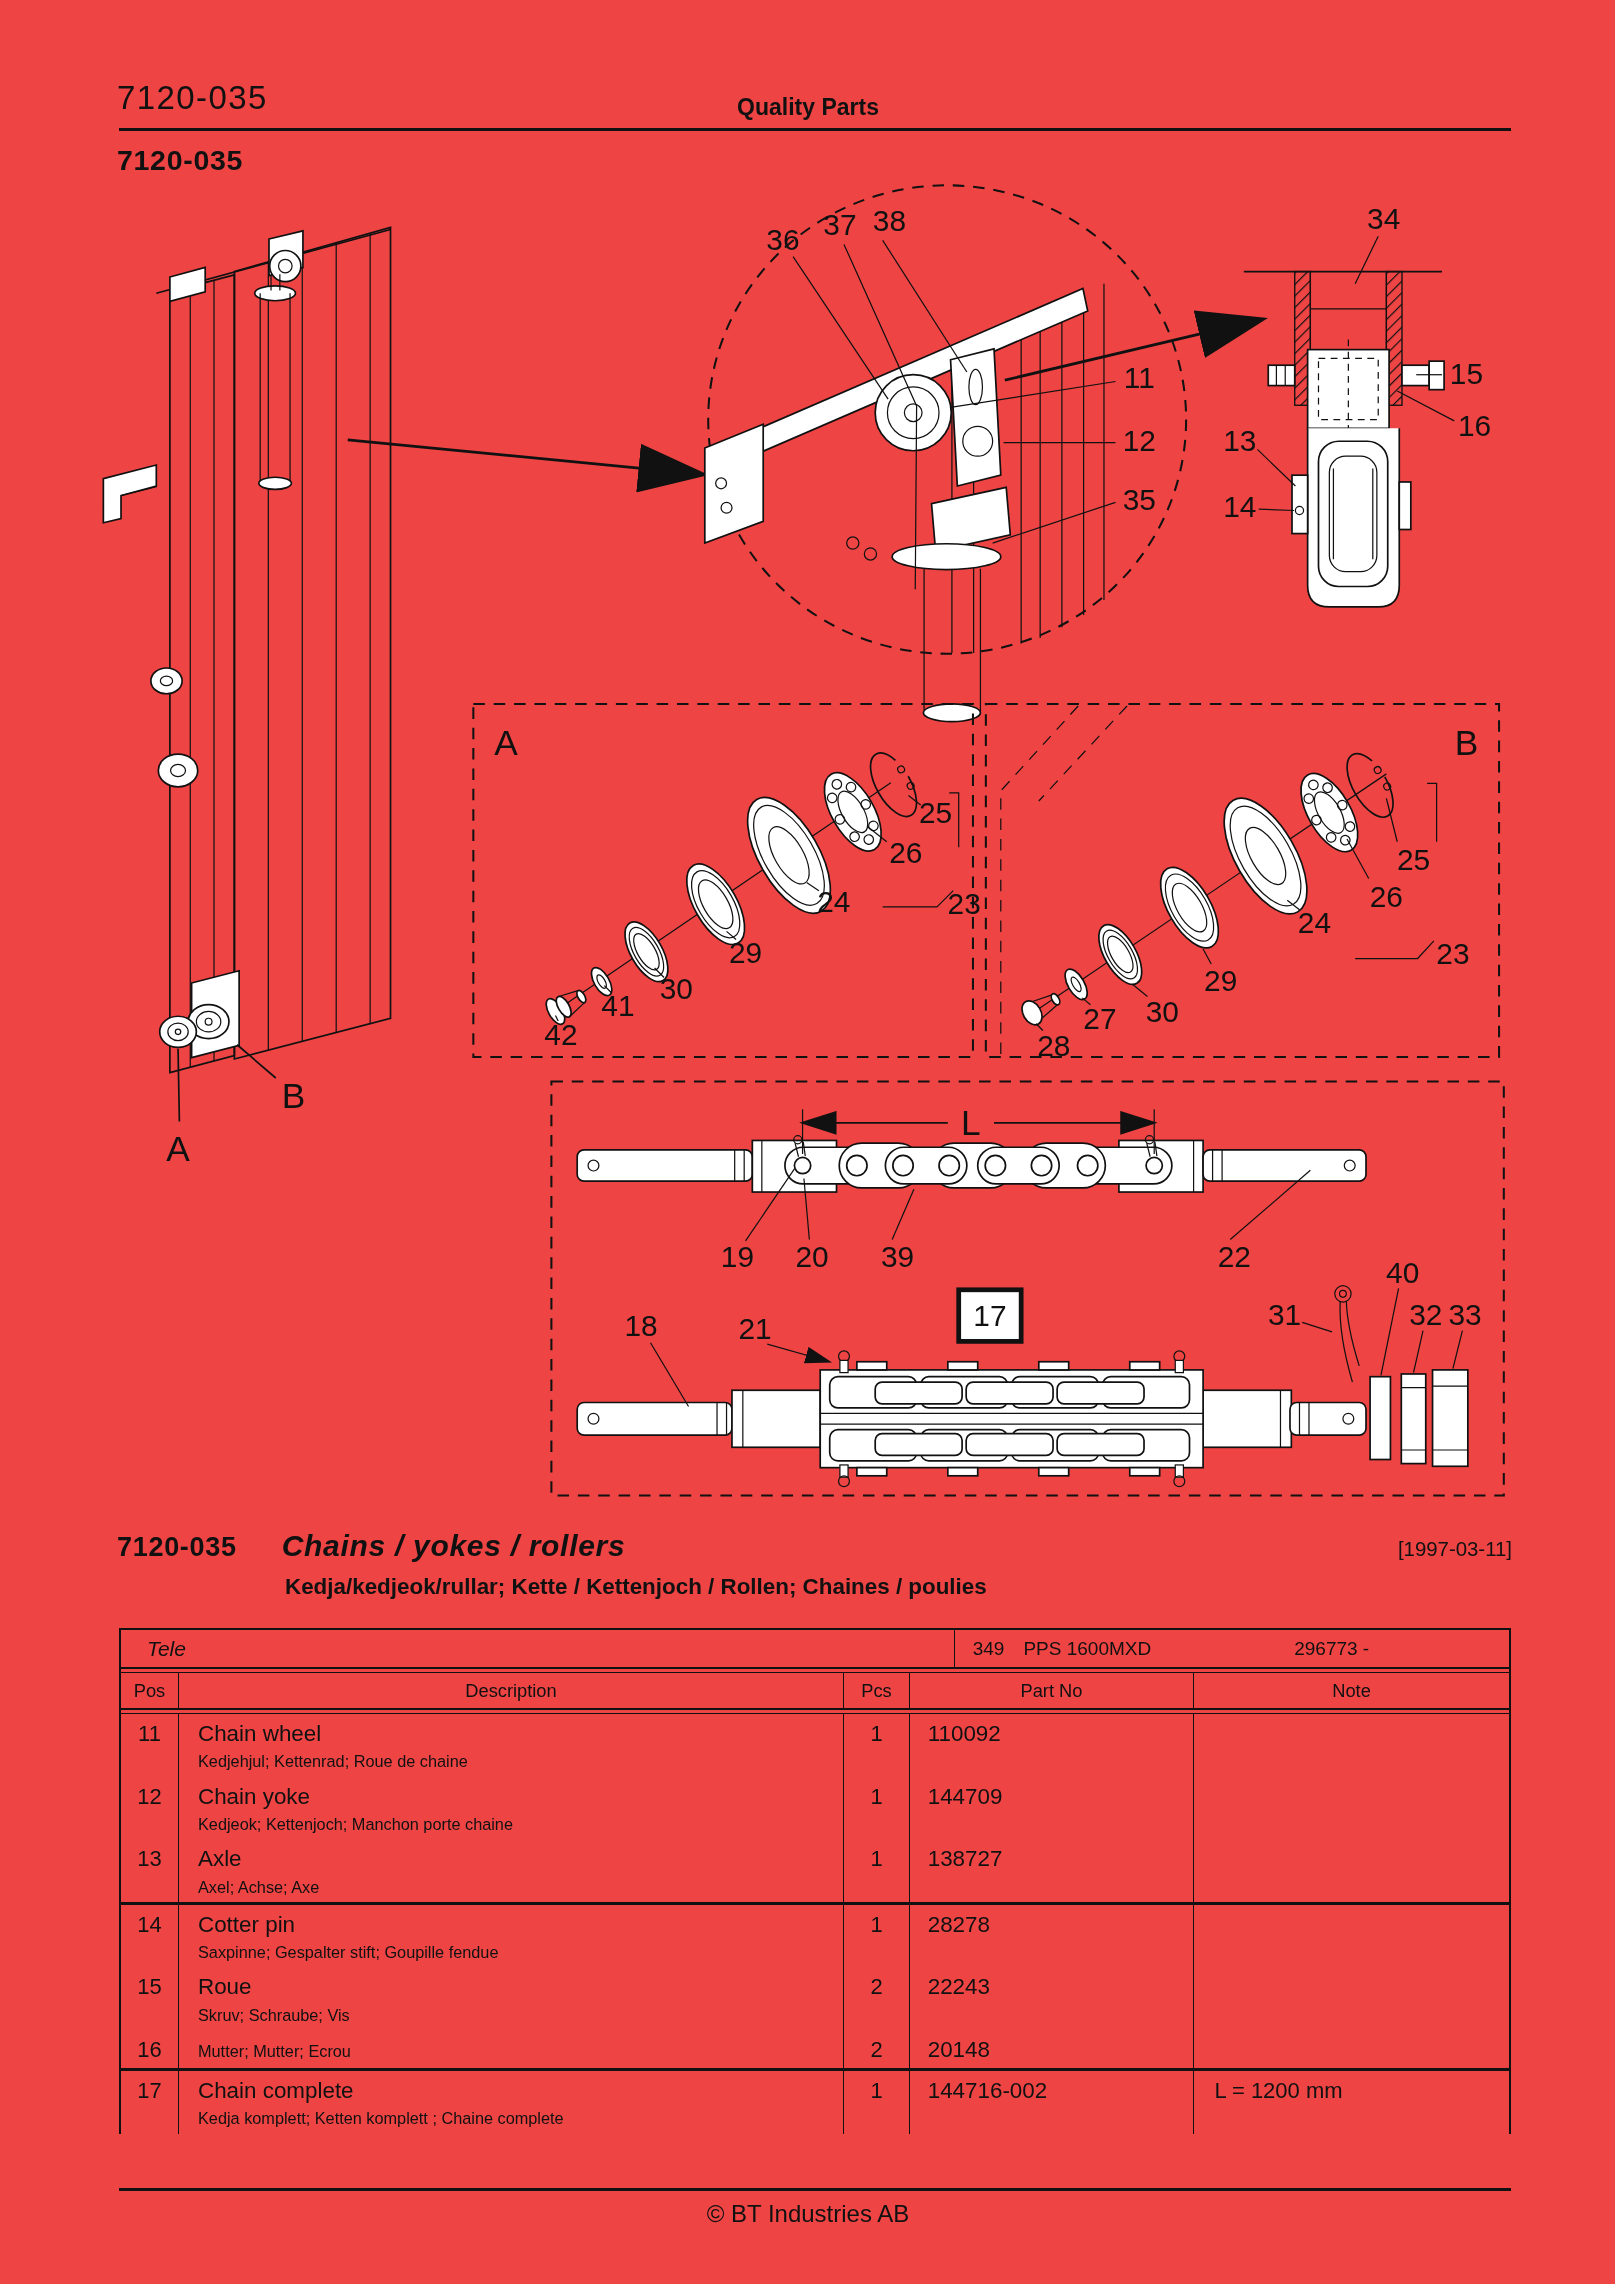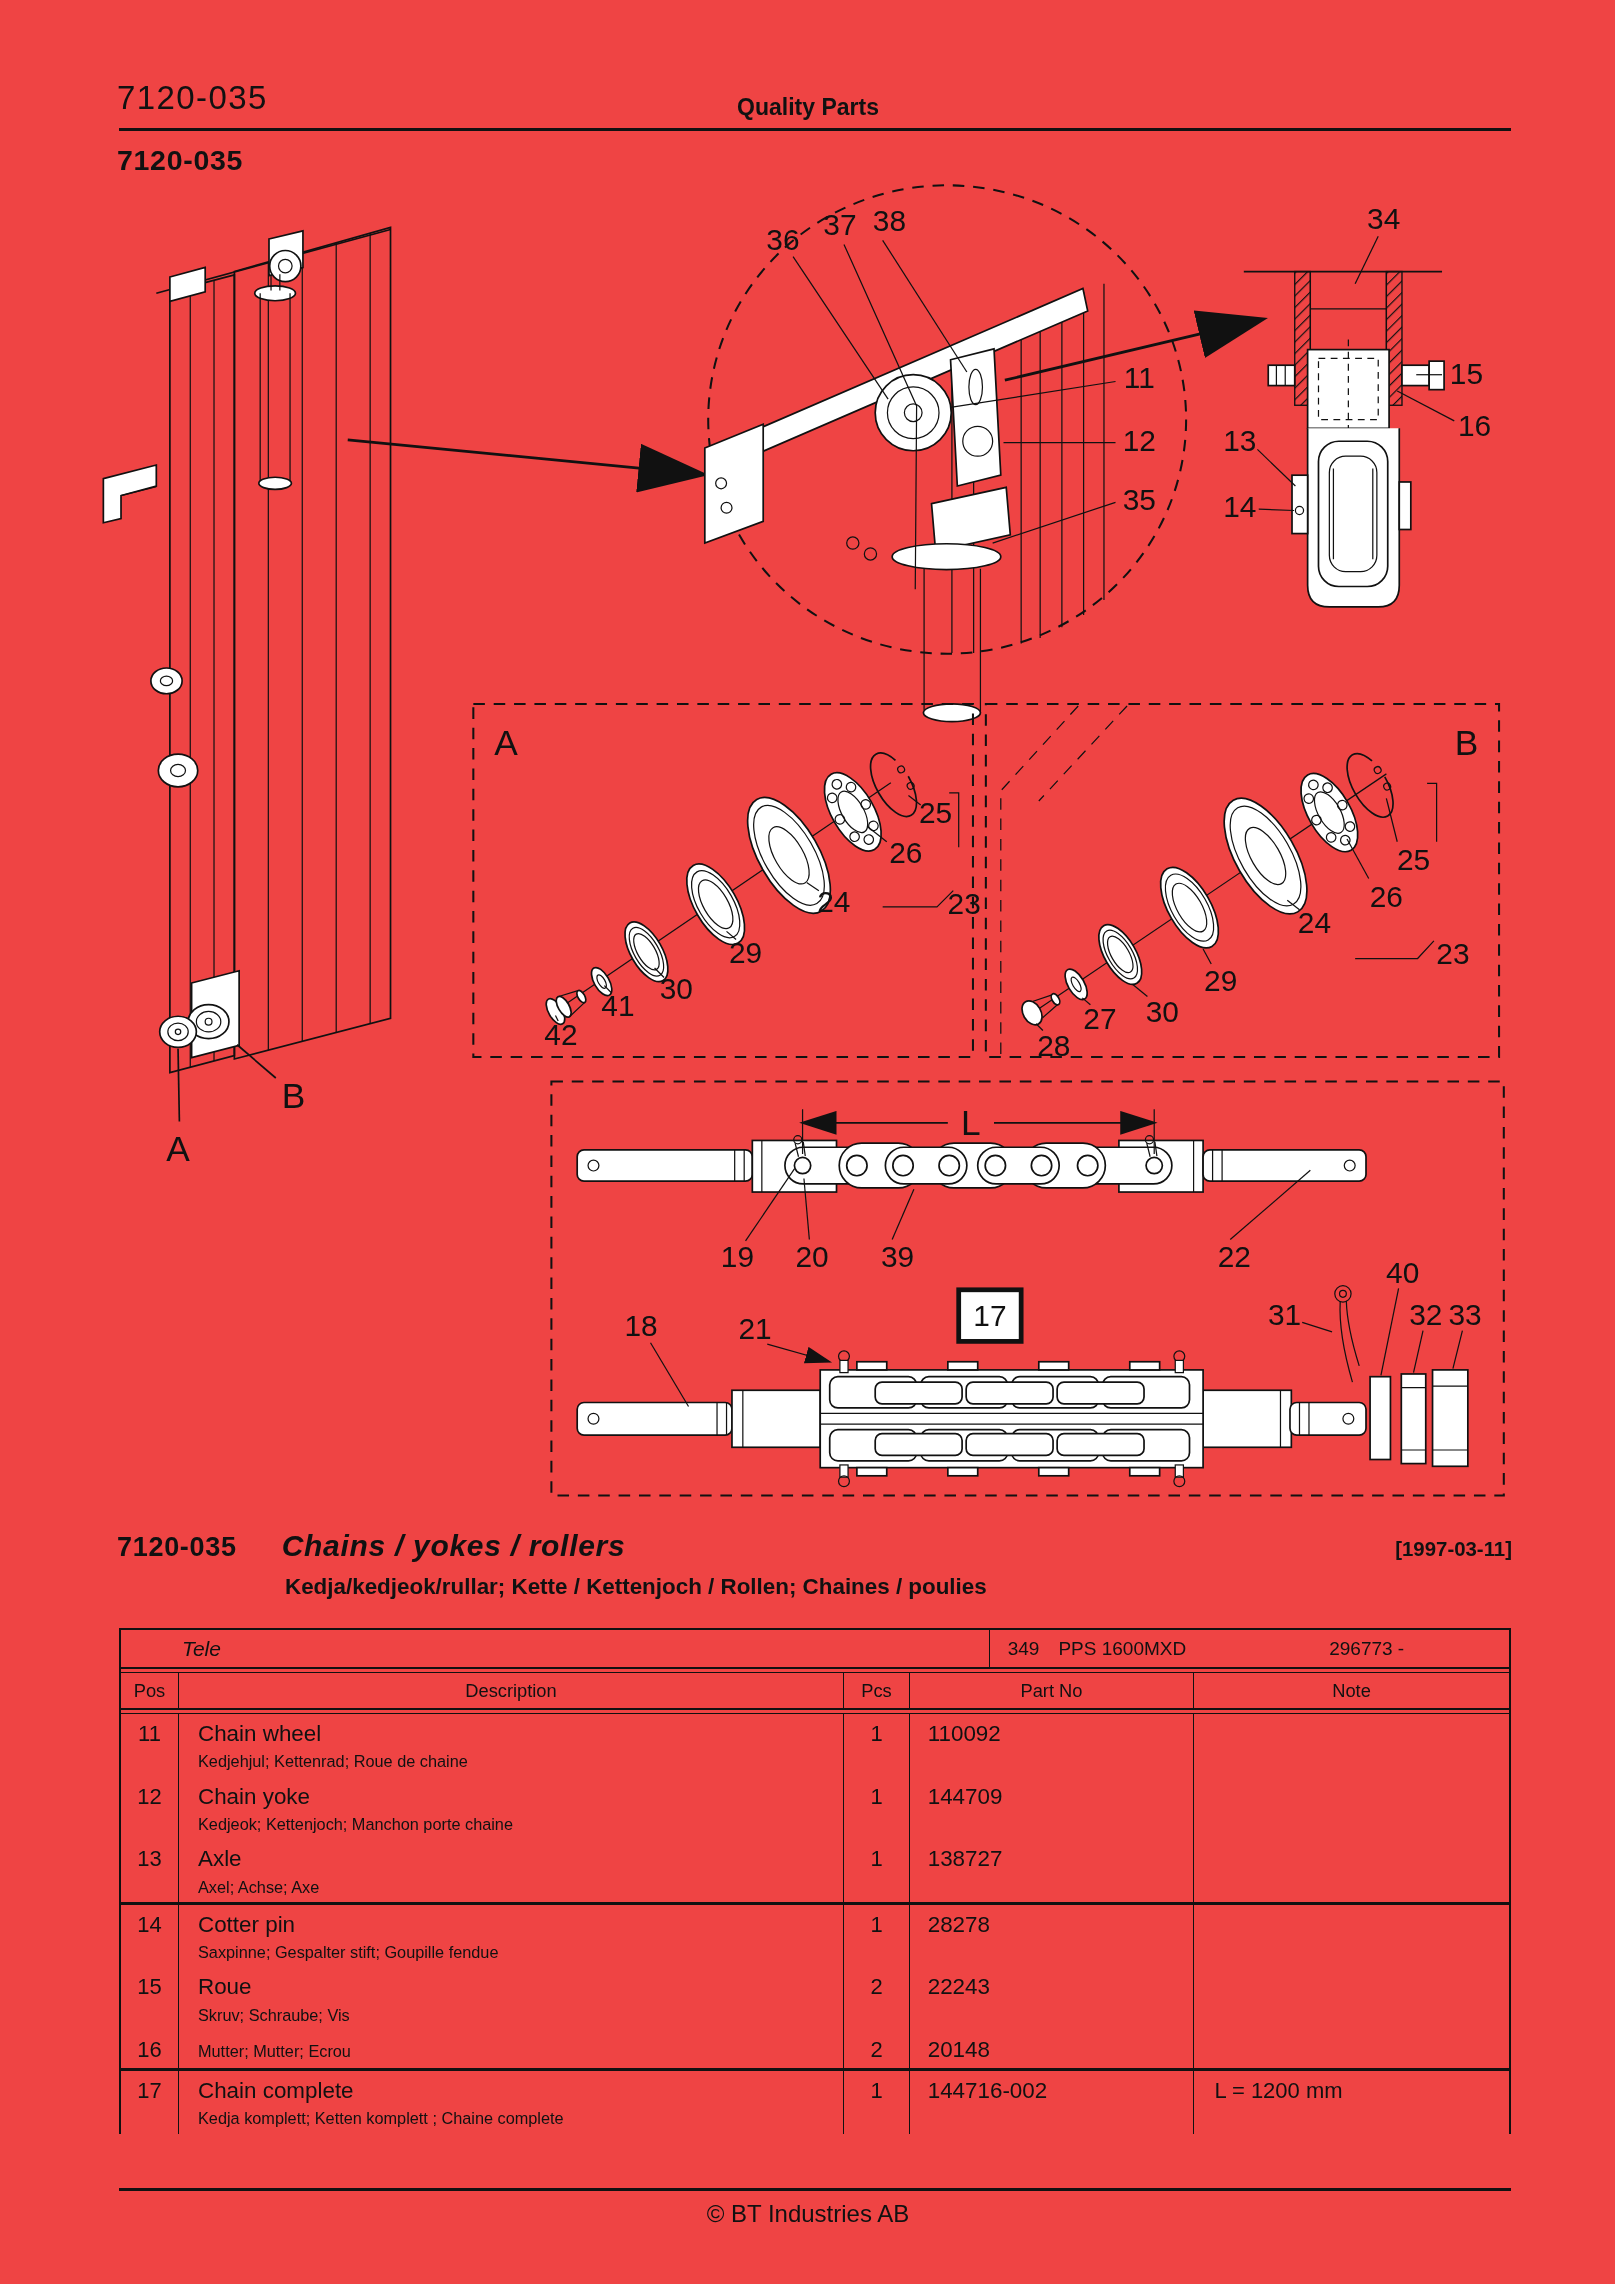--- a/index.html
+++ b/index.html
@@ -10,25 +10,25 @@
   .abs{position:absolute;}
   
   .doc-no{left:117px;top:79px;font-size:33px;font-weight:400;letter-spacing:1.4px;}
   .hdr-center{left:0;right:0;top:94px;text-align:center;font-size:23px;font-weight:bold;}
   .hdr-line{left:119px;top:128px;width:1392px;height:2.7px;background:#111;}
   .sub-doc-no{left:117px;top:144px;font-size:28.5px;font-weight:bold;letter-spacing:0.7px;}
   
   .sec-row{left:117px;top:1529px;width:1395px;display:flex;align-items:baseline;}
   .sec-code{font-size:27px;font-weight:bold;letter-spacing:0.7px;}
   .sec-title{font-size:30px;font-weight:bold;margin-left:45px;letter-spacing:0.7px;font-style:italic;}
-  .sec-date{margin-left:auto;font-size:20.4px;font-weight:bold;}
+  .sec-date{margin-left:auto;font-size:20.4px;font-weight:normal;}
   .sec-sub{left:285px;top:1574px;font-size:22.4px;font-weight:bold;}
   
   .tbl{left:119px;top:1628px;width:1392px;border:2px solid #111;border-bottom:none;box-sizing:border-box;}
-  .t-head1{display:grid;grid-template-columns:834px auto;height:37px;align-items:center;padding-left:35px;}
+  .t-head1{display:grid;grid-template-columns:834px auto;height:37px;align-items:center;}
   .t-head1 .cell{height:100%;display:flex;align-items:center;}
   .t-head1 .c1{padding-left:26px;font-size:21px;font-style:italic;border-right:1.4px solid #111;box-sizing:border-box;}
   .t-head1 .c2{font-size:19px;}
   .t-head1 .c2 .s1{margin-left:17.7px;}
   .t-head1 .c2 .s2{margin-left:19px;}
   .t-head1 .c2 .s3{margin-left:143px;}
   .dbl{height:6.1px;border-top:2.7px solid #111;border-bottom:1.4px solid #111;box-sizing:border-box;}
   .t-head2{display:grid;grid-template-columns:58px 665px 66px 284px auto;height:35px;text-align:center;}
   .t-head2 .cell{display:flex;align-items:center;justify-content:center;font-size:18.3px;border-right:1.4px solid #111;box-sizing:border-box;}
   .t-head2 .cell:last-child{border-right:none;}

